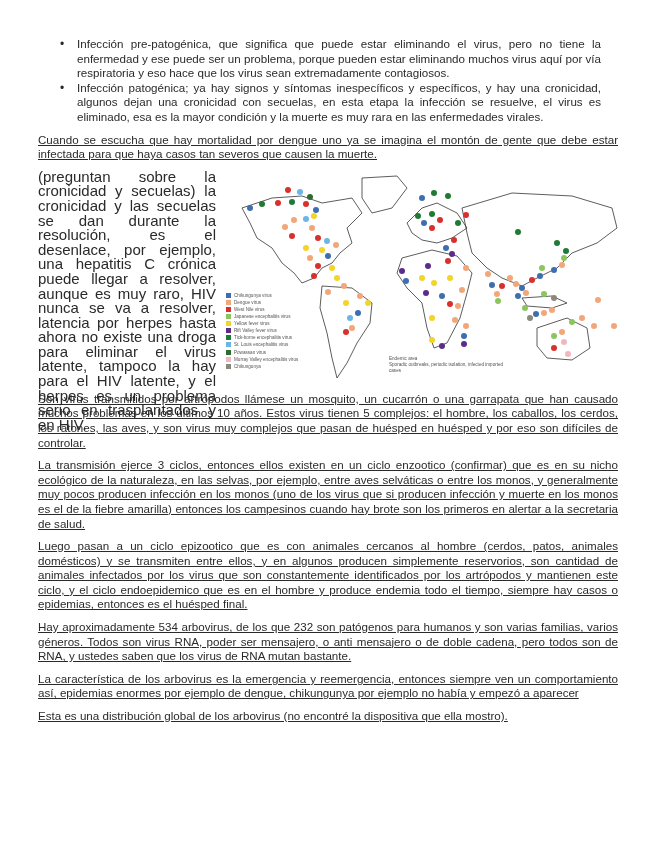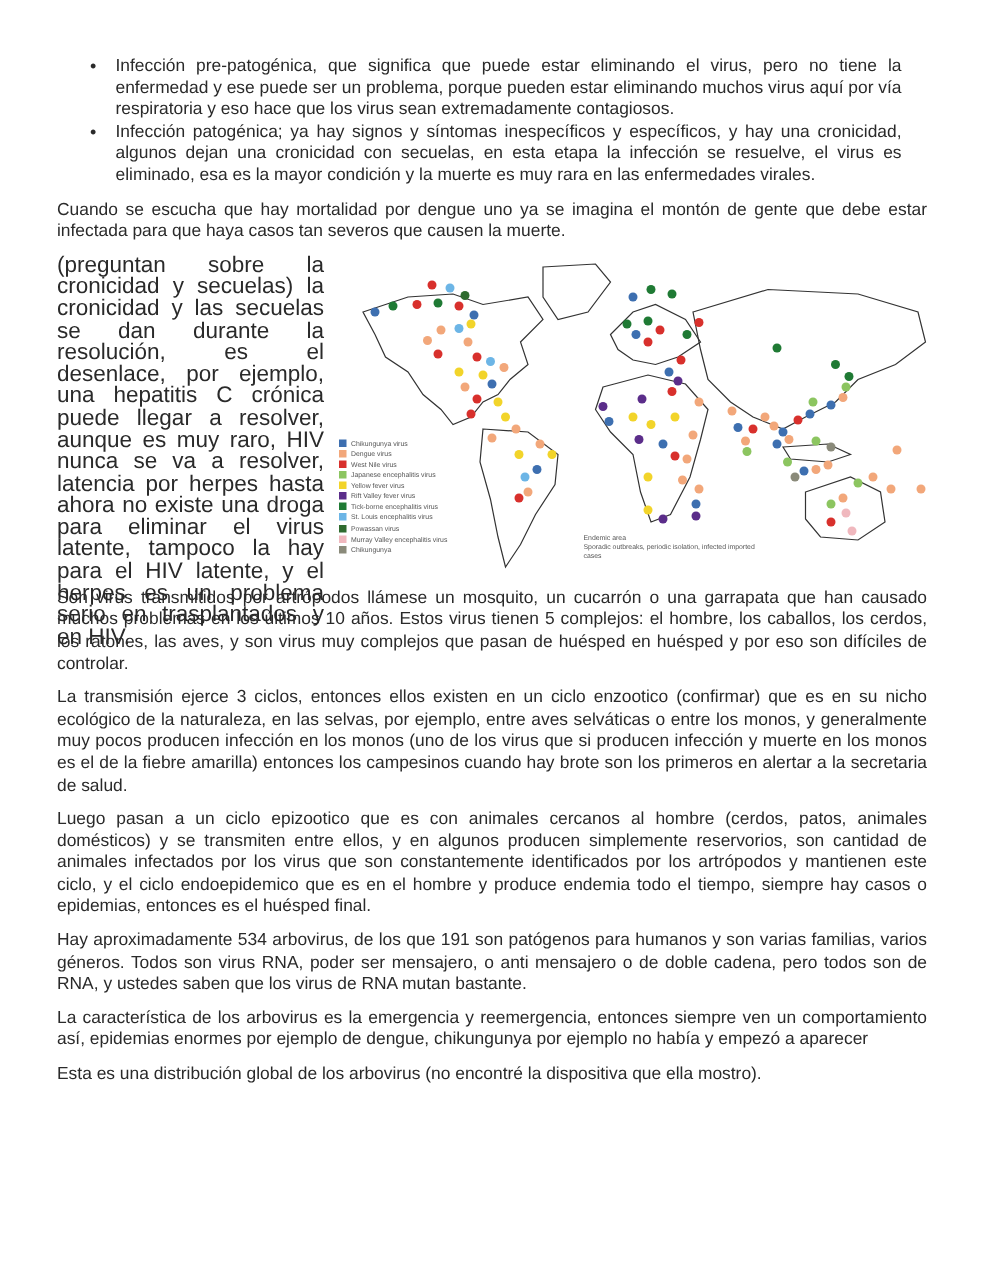--- a/index.html
+++ b/index.html
@@ -2,21 +2,21 @@
 <html><head>
 <meta charset="utf-8">
 <style>
   html, body { margin: 0; padding: 0; background: #ffffff; }
   body { width: 655px; height: 848px; overflow: hidden; position: relative;
          font-family: "Liberation Sans", sans-serif; color: #2a2a2a; }
   .page { position: absolute; left: 38px; top: 37px; width: 580px; font-size: 11.6px; line-height: 14.6px; }
   ul.bullets { margin: 0 17px 8px 0; padding: 0 0 0 39px; list-style: none; }
   ul.bullets li { position: relative; text-align: justify; }
   ul.bullets li::before { content: "\2022"; position: absolute; left: -17px; top: 0; font-size: 12px; }
-  p { margin: 0 0 8px 0; text-align: justify; }
+  p { margin: 0 0 8px 0; text-align: justify; text-decoration: underline; }
   .float-wrap { position: relative; height: 222px; margin-bottom: 0; }
   .side-text { position: absolute; left: 0; top: 0; width: 178px; text-align: justify; font-size: 15px; line-height: 14.6px; }
   .map { position: absolute; left: 184px; top: -2px; width: 408px; height: 218px; }
   .heading { text-decoration: underline; margin: 18px 0 8px 0; }
   .legend { position: absolute; left: 4px; top: 124px; font-size: 4.6px; line-height: 7.1px; color: #555; }
   .legend .row { display: flex; align-items: center; gap: 3px; }
   .legend .sw { width: 5px; height: 5px; display: inline-block; }
   .legend2 { position: absolute; left: 167px; top: 188px; font-size: 4.6px; line-height: 6px; color: #555; width: 120px; }
 </style>
 </head>
@@ -213,16 +213,16 @@
         <div>Endemic area</div>
         <div>Sporadic outbreaks, periodic isolation, infected imported cases</div>
       </div>
     </div>
   </div>
 
 
   <p>Son virus transmitidos por artrópodos llámese un mosquito, un cucarrón o una garrapata que han causado muchos problemas en los últimos 10 años. Estos virus tienen 5 complejos: el hombre, los caballos, los cerdos, los ratones, las aves, y son virus muy complejos que pasan de huésped en huésped y por eso son difíciles de controlar.</p>
   <p>La transmisión ejerce 3 ciclos, entonces ellos existen en un ciclo enzootico (confirmar) que es en su nicho ecológico de la naturaleza, en las selvas, por ejemplo, entre aves selváticas o entre los monos, y generalmente muy pocos producen infección en los monos (uno de los virus que si producen infección y muerte en los monos es el de la fiebre amarilla) entonces los campesinos cuando hay brote son los primeros en alertar a la secretaria de salud.</p>
   <p>Luego pasan a un ciclo epizootico que es con animales cercanos al hombre (cerdos, patos, animales domésticos) y se transmiten entre ellos, y en algunos producen simplemente reservorios, son cantidad de animales infectados por los virus que son constantemente identificados por los artrópodos y mantienen este ciclo, y el ciclo endoepidemico que es en el hombre y produce endemia todo el tiempo, siempre hay casos o epidemias, entonces es el huésped final.</p>
-  <p>Hay aproximadamente 534 arbovirus, de los que 191 son patógenos para humanos y son varias familias, varios géneros. Todos son virus RNA, poder ser mensajero, o anti mensajero o de doble cadena, pero todos son de RNA, y ustedes saben que los virus de RNA mutan bastante.</p>
+  <p>Hay aproximadamente 534 arbovirus, de los que 232 son patógenos para humanos y son varias familias, varios géneros. Todos son virus RNA, poder ser mensajero, o anti mensajero o de doble cadena, pero todos son de RNA, y ustedes saben que los virus de RNA mutan bastante.</p>
   <p>La característica de los arbovirus es la emergencia y reemergencia, entonces siempre ven un comportamiento así, epidemias enormes por ejemplo de dengue, chikungunya por ejemplo no había y empezó a aparecer</p>
   <p>Esta es una distribución global de los arbovirus (no encontré la dispositiva que ella mostro).</p>
 </div>
 
 </body></html>

